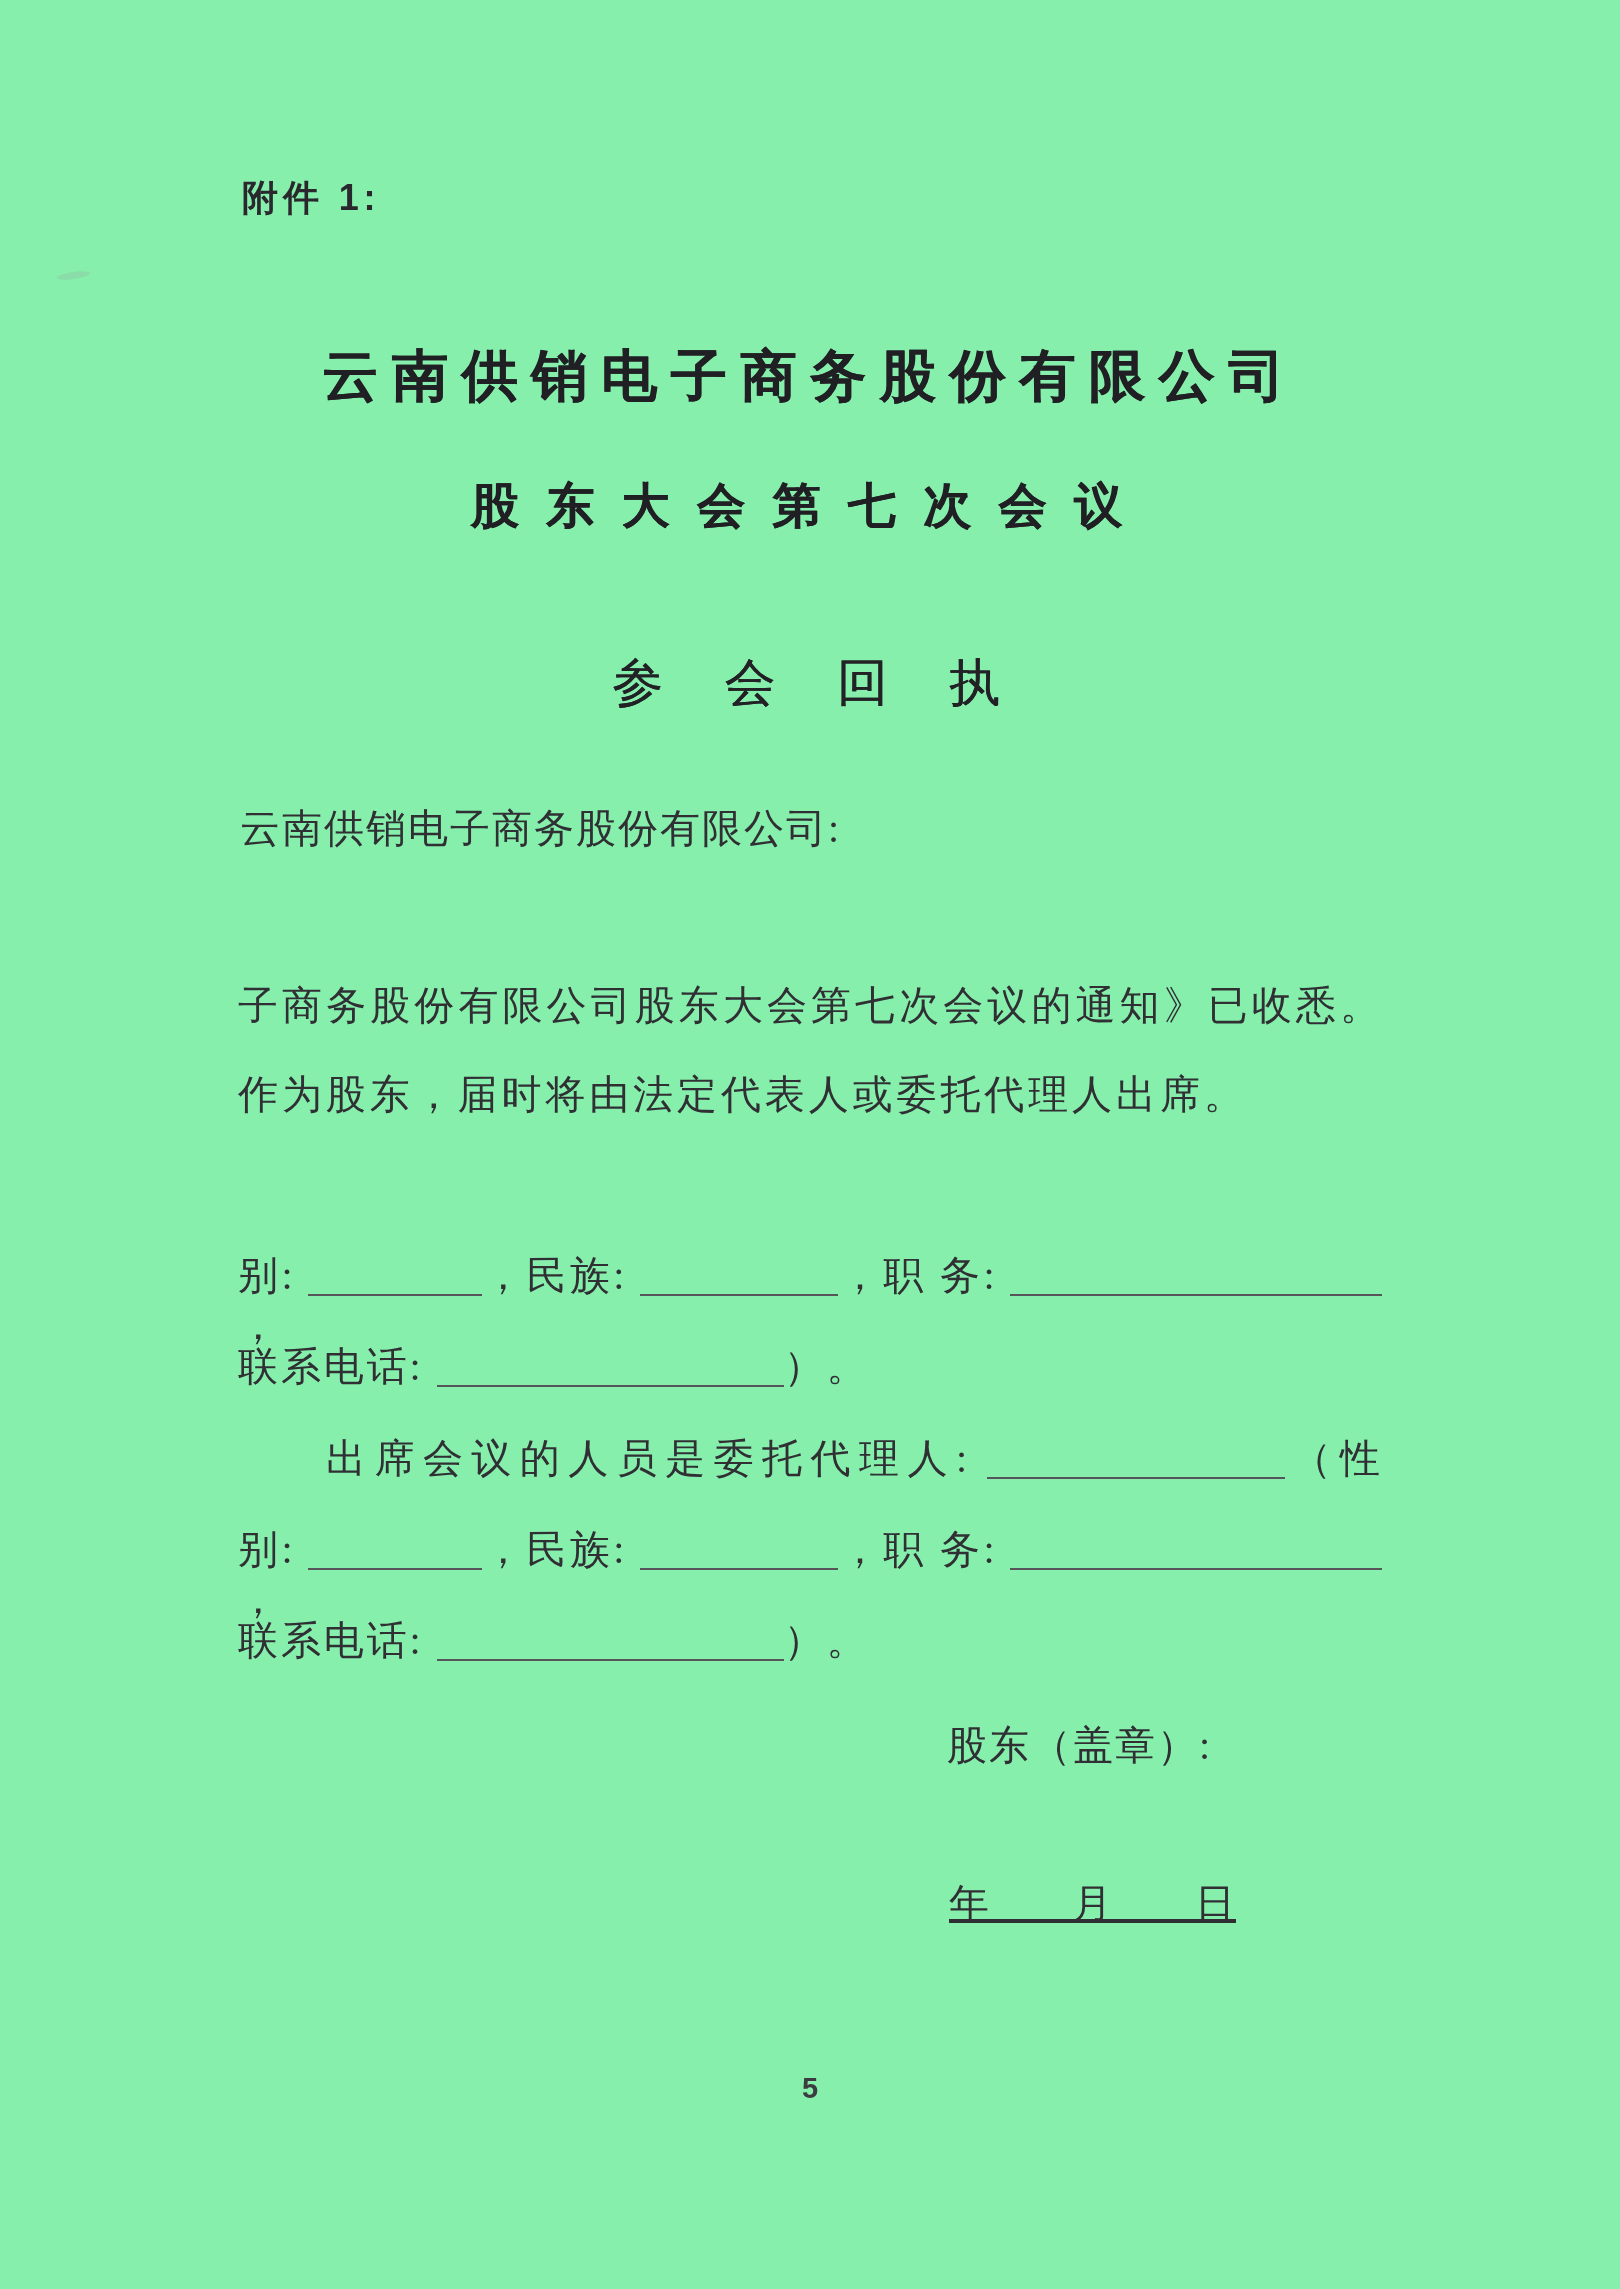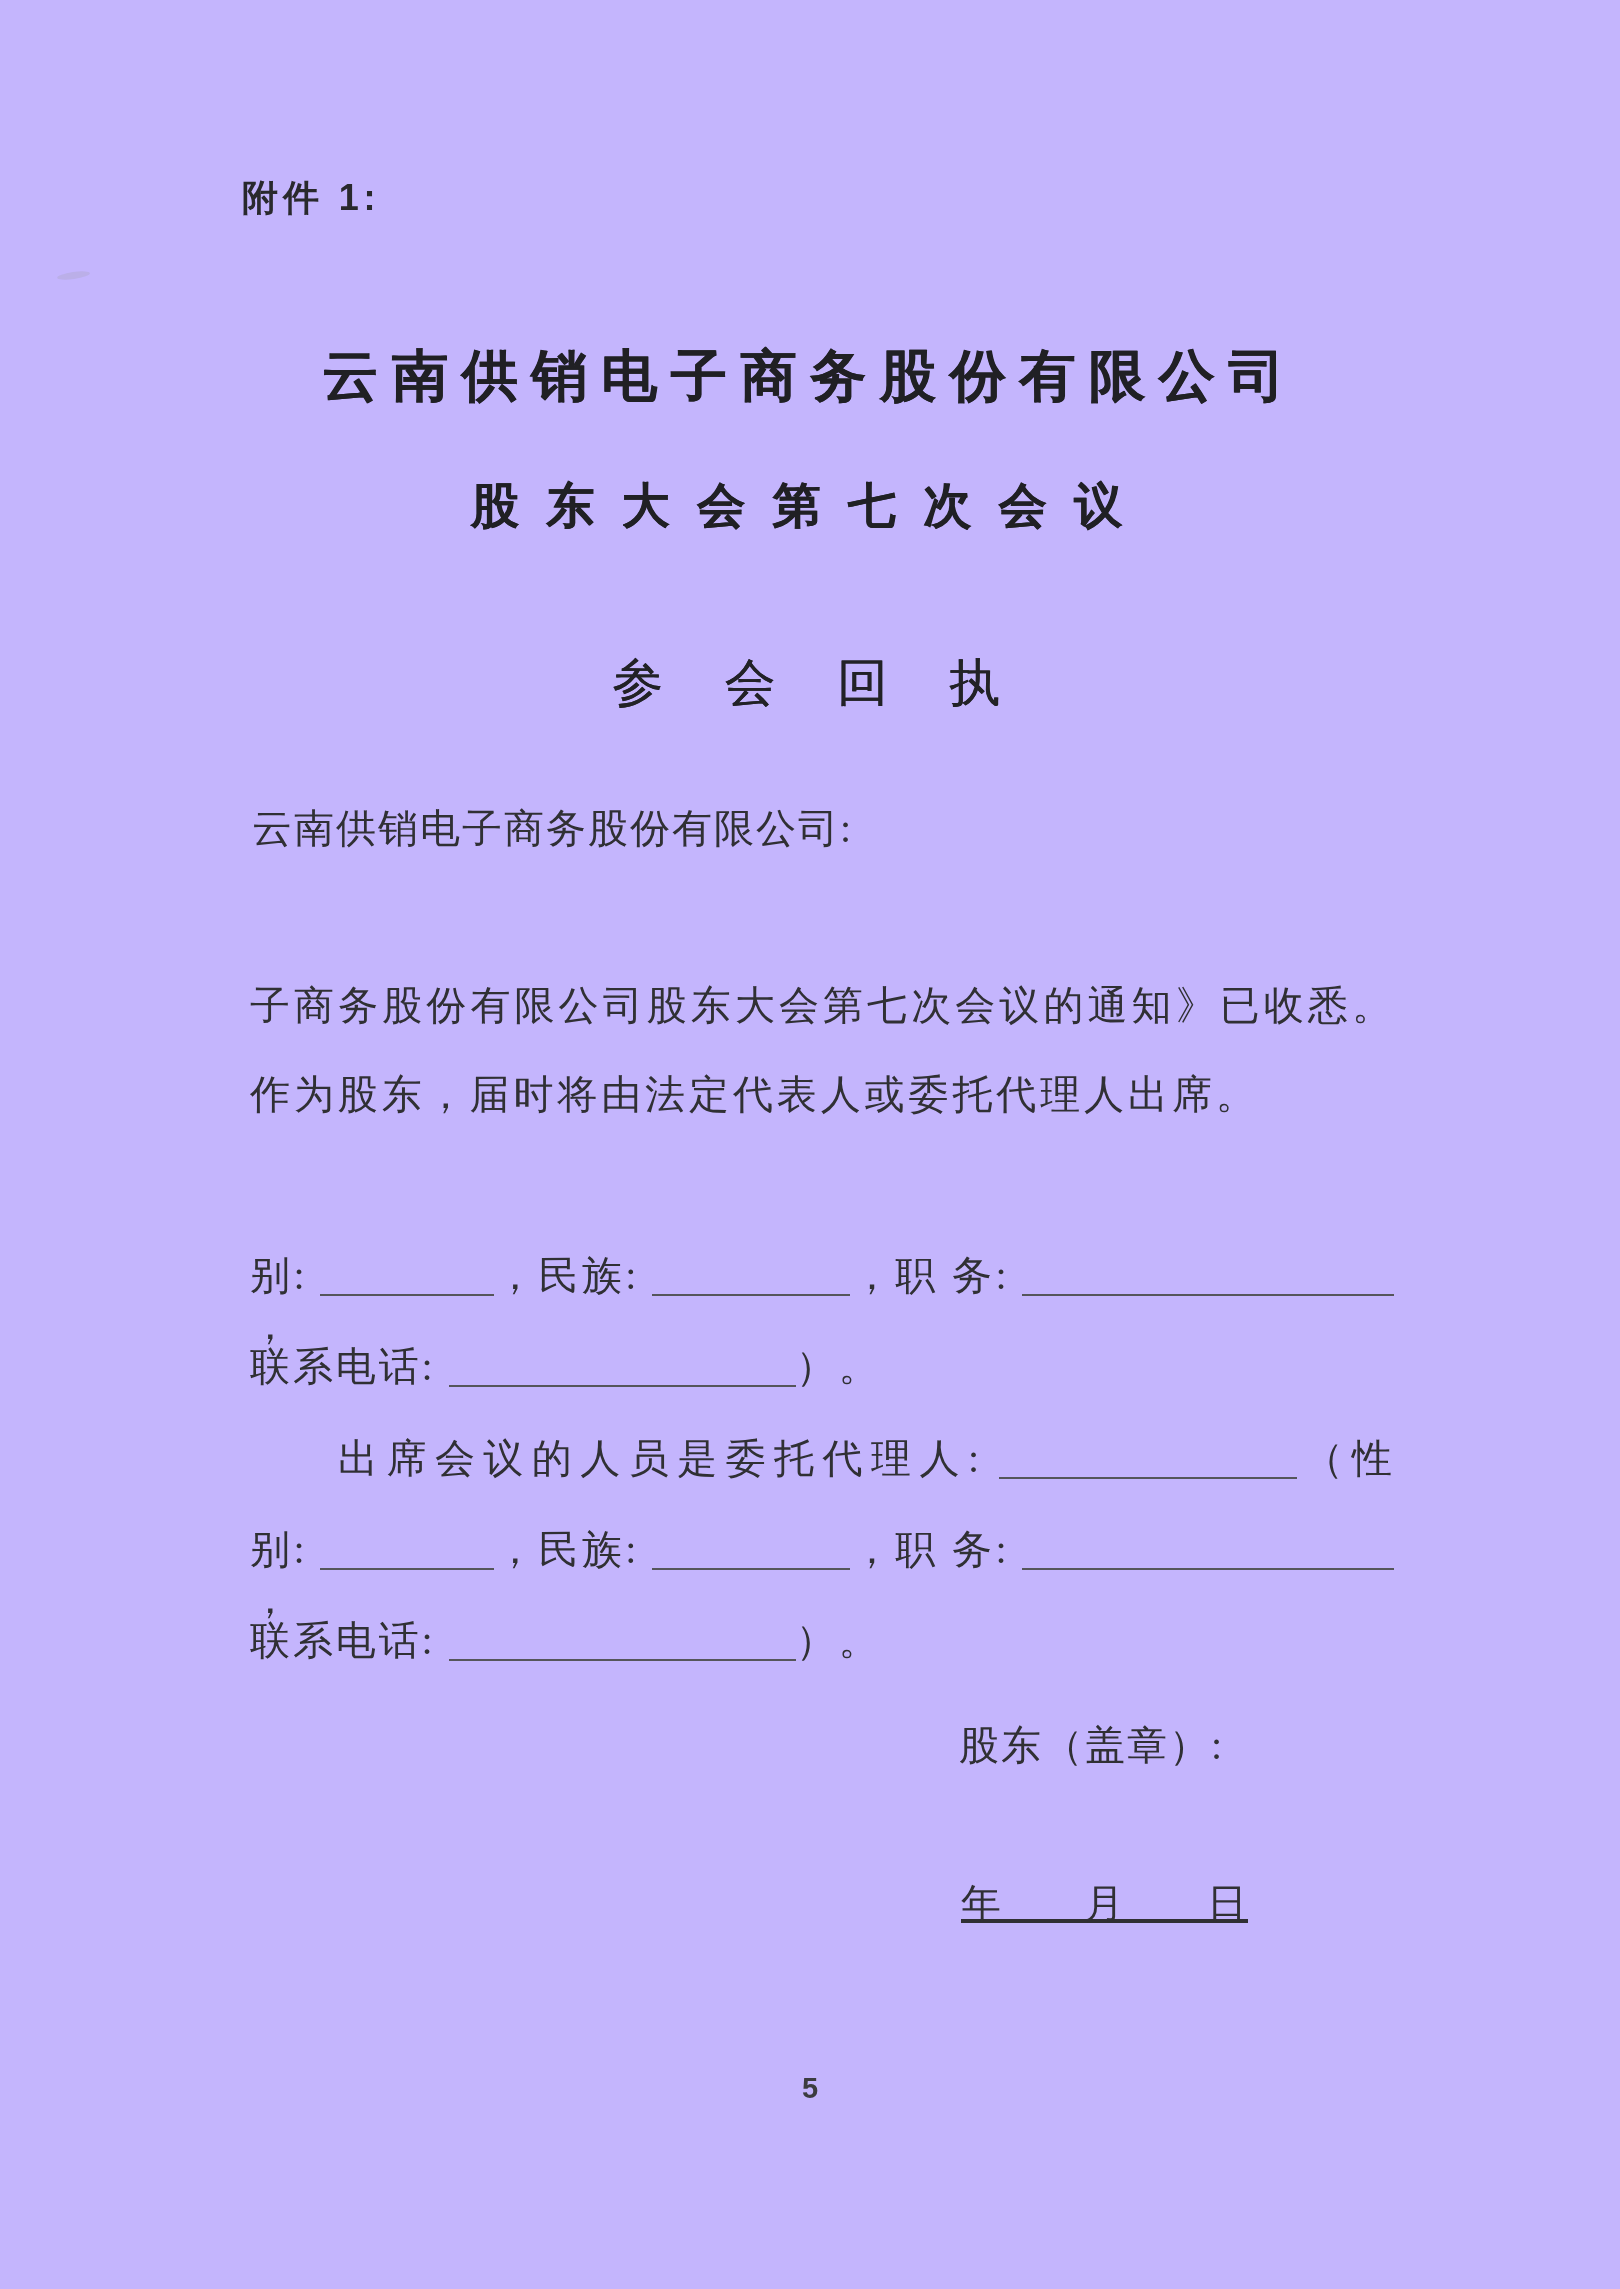--- a/index.html
+++ b/index.html
@@ -4,21 +4,21 @@
 <style>
   html, body {
     margin: 0;
     padding: 0;
     background: #ffffff;
   }
   .page {
     position: relative;
     width: 1620px;
     height: 2290px;
-    background: #c4b5fd;
+    background: #86efac;
     font-family: "Liberation Serif", "DejaVu Serif", serif;
     color: #2f2f33;
     overflow: hidden;
   }
   
   .artifact {
     position: absolute;
     left: 57px;
     top: 272px;
     width: 33px;
@@ -64,21 +64,20 @@
     color: #222226;
     text-shadow: 0.4px 0 0 currentColor;
     white-space: nowrap;
   }
   .ln {
     position: absolute;
     font-size: 40px;
     line-height: 1.25;
     white-space: nowrap;
     color: #303034;
-    margin-left: 12px;
   }
   .fill {
     white-space: normal;
     text-align: justify;
     text-align-last: justify;
     letter-spacing: 2px;
   }
   .l-salutation { left: 240px; top: 804px; letter-spacing: 2px; }
   .l-p1a  { left: 326px; top: 892px;  width: 1056px; }
   .l-p1b  { left: 238px; top: 981px; width: 1144px; }

